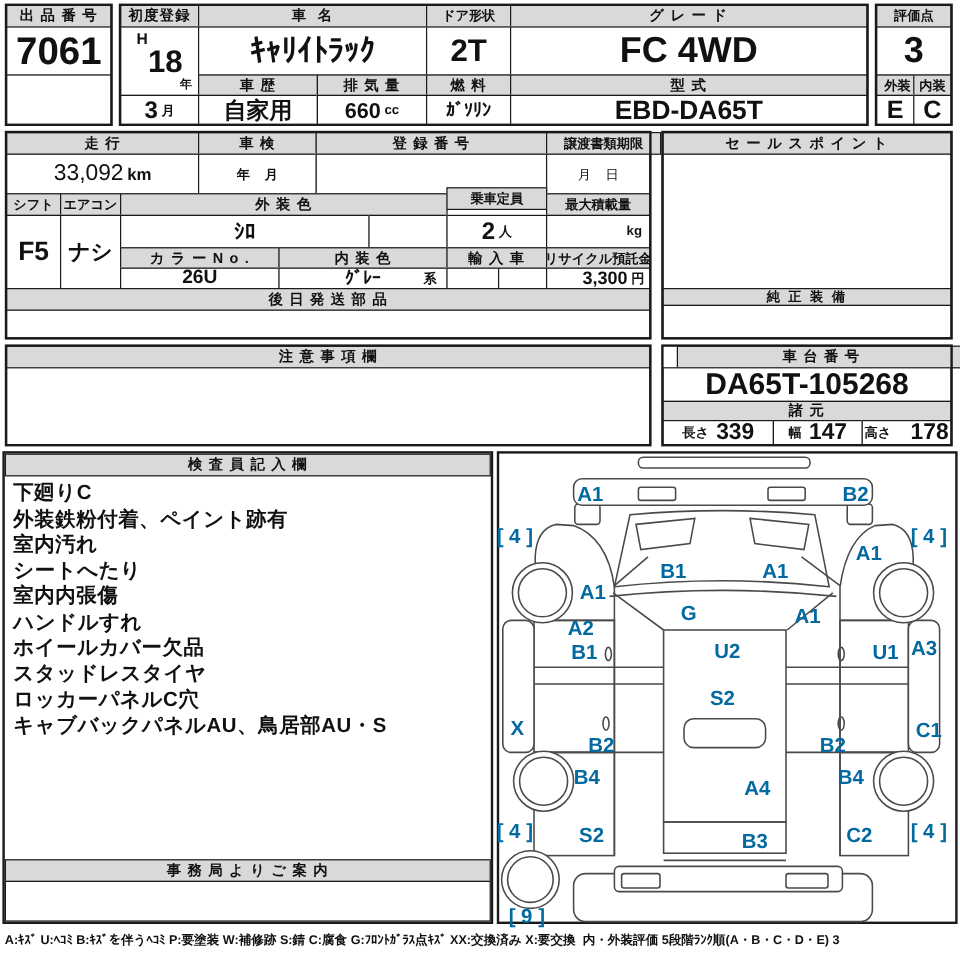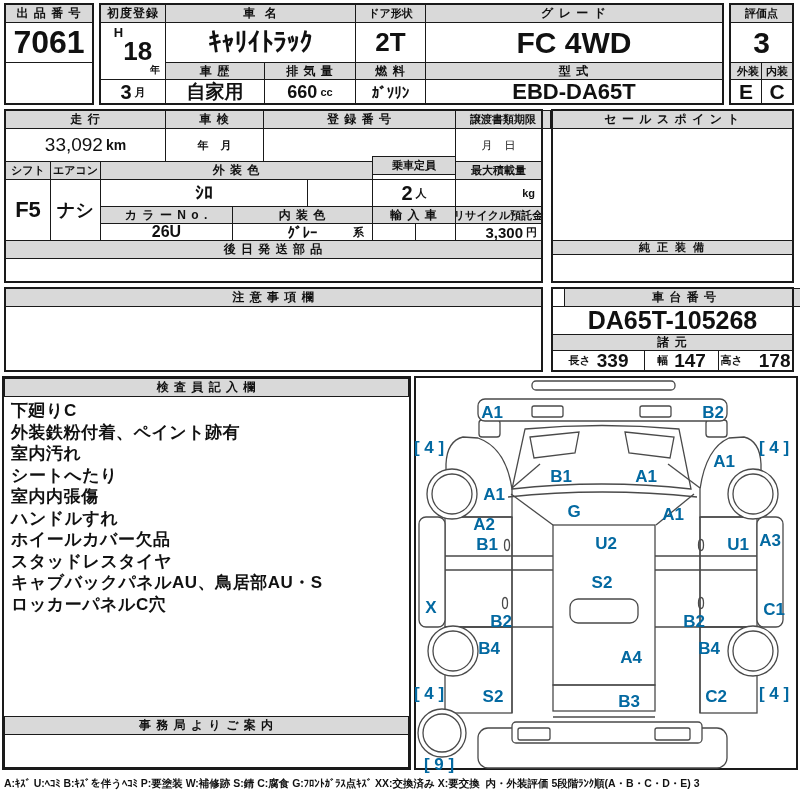--- a/index.html
+++ b/index.html
@@ -149,22 +149,22 @@
   <div class="notes" style="left:4px;top:397px;width:405px;height:318px">
 
   <div class="note">下廻りC</div>
       <div class="note">外装鉄粉付着、ペイント跡有</div>
       <div class="note">室内汚れ</div>
       <div class="note">シートへたり</div>
       <div class="note">室内内張傷</div>
       <div class="note">ハンドルすれ</div>
       <div class="note">ホイールカバー欠品</div>
       <div class="note">スタッドレスタイヤ</div>
+      <div class="note">ロッカーパネルC穴</div>
       <div class="note">キャブバックパネルAU、鳥居部AU・S</div>
-      <div class="note">ロッカーパネルC穴</div>
     </div>
   <div class="cell hdr" style="left:4px;top:716px;width:405px;height:19px">事 務 局 よ り ご 案 内</div>
   <div class="cell" style="left:4px;top:734px;width:405px;height:34px"></div>
   <div class="box" style="left:2px;top:376px;width:409px;height:394px"></div>
 
   <div class="box" style="left:414px;top:376px;width:384px;height:394px"></div>
   <svg width="384" height="394" viewBox="414 376 384 394">
     <g fill="none" stroke="#4a4a4a" stroke-width="1.3">
 
       <rect x="532" y="381" width="143" height="9" rx="4"></rect>

